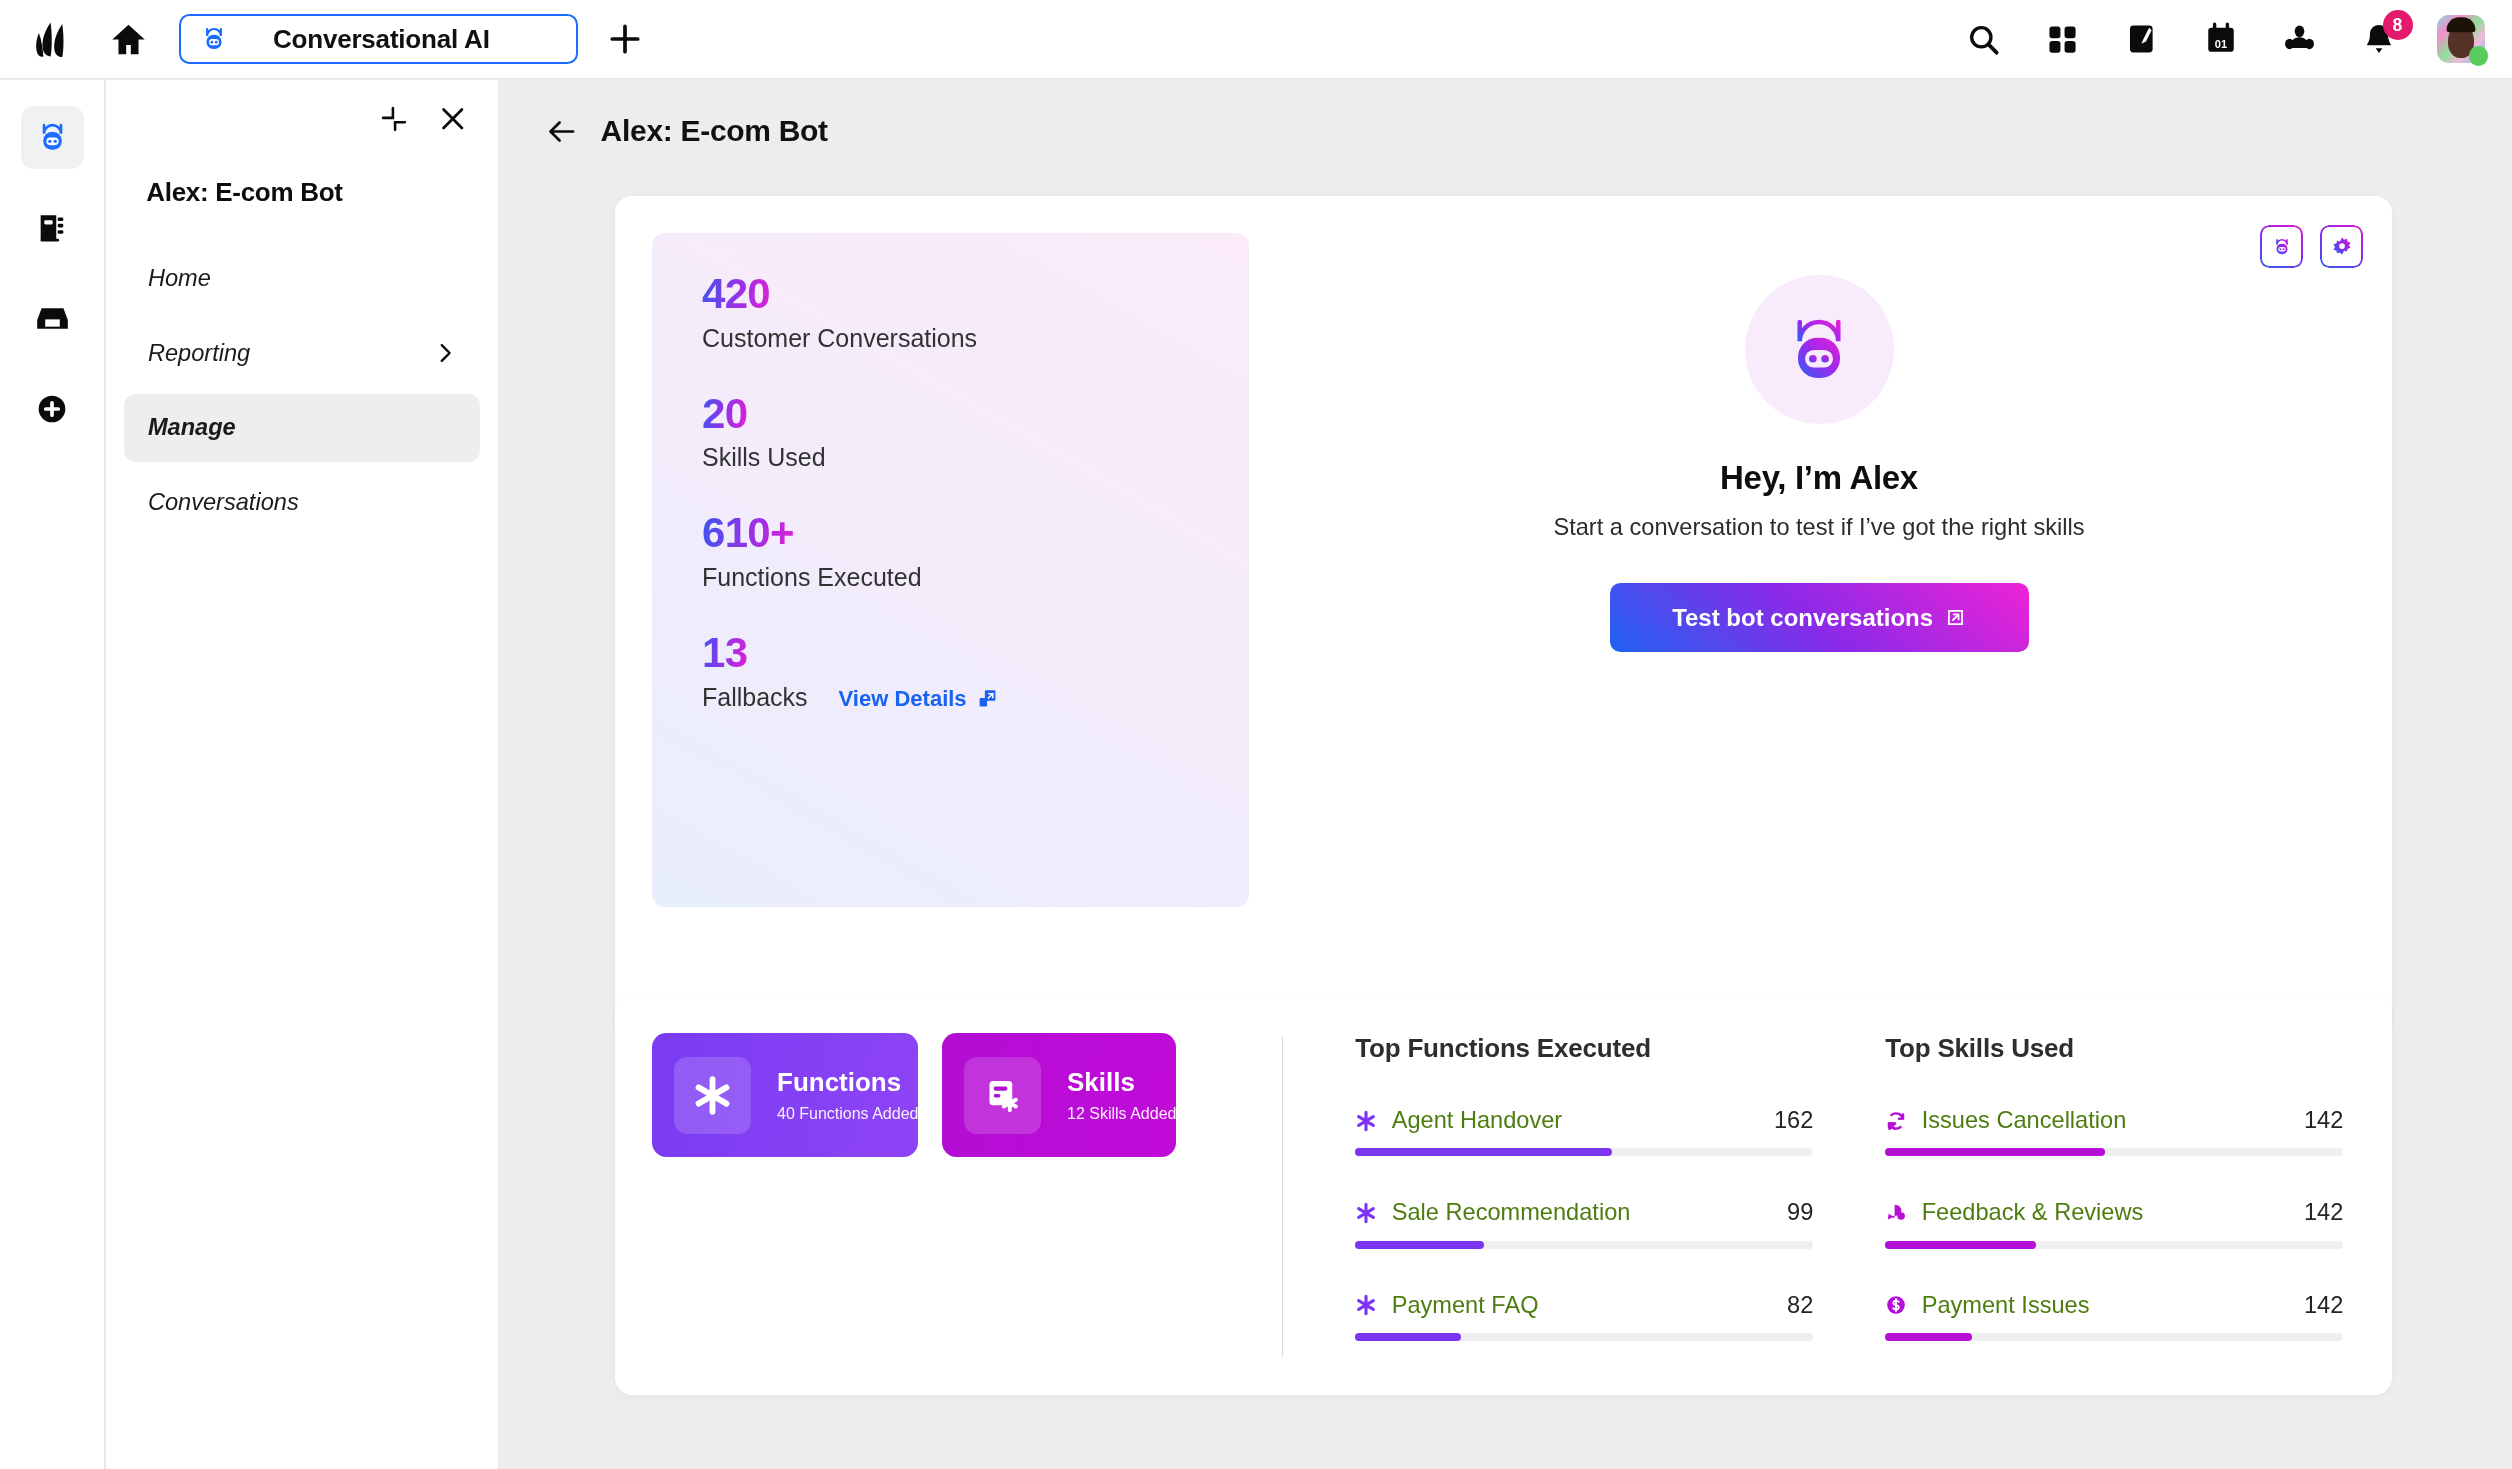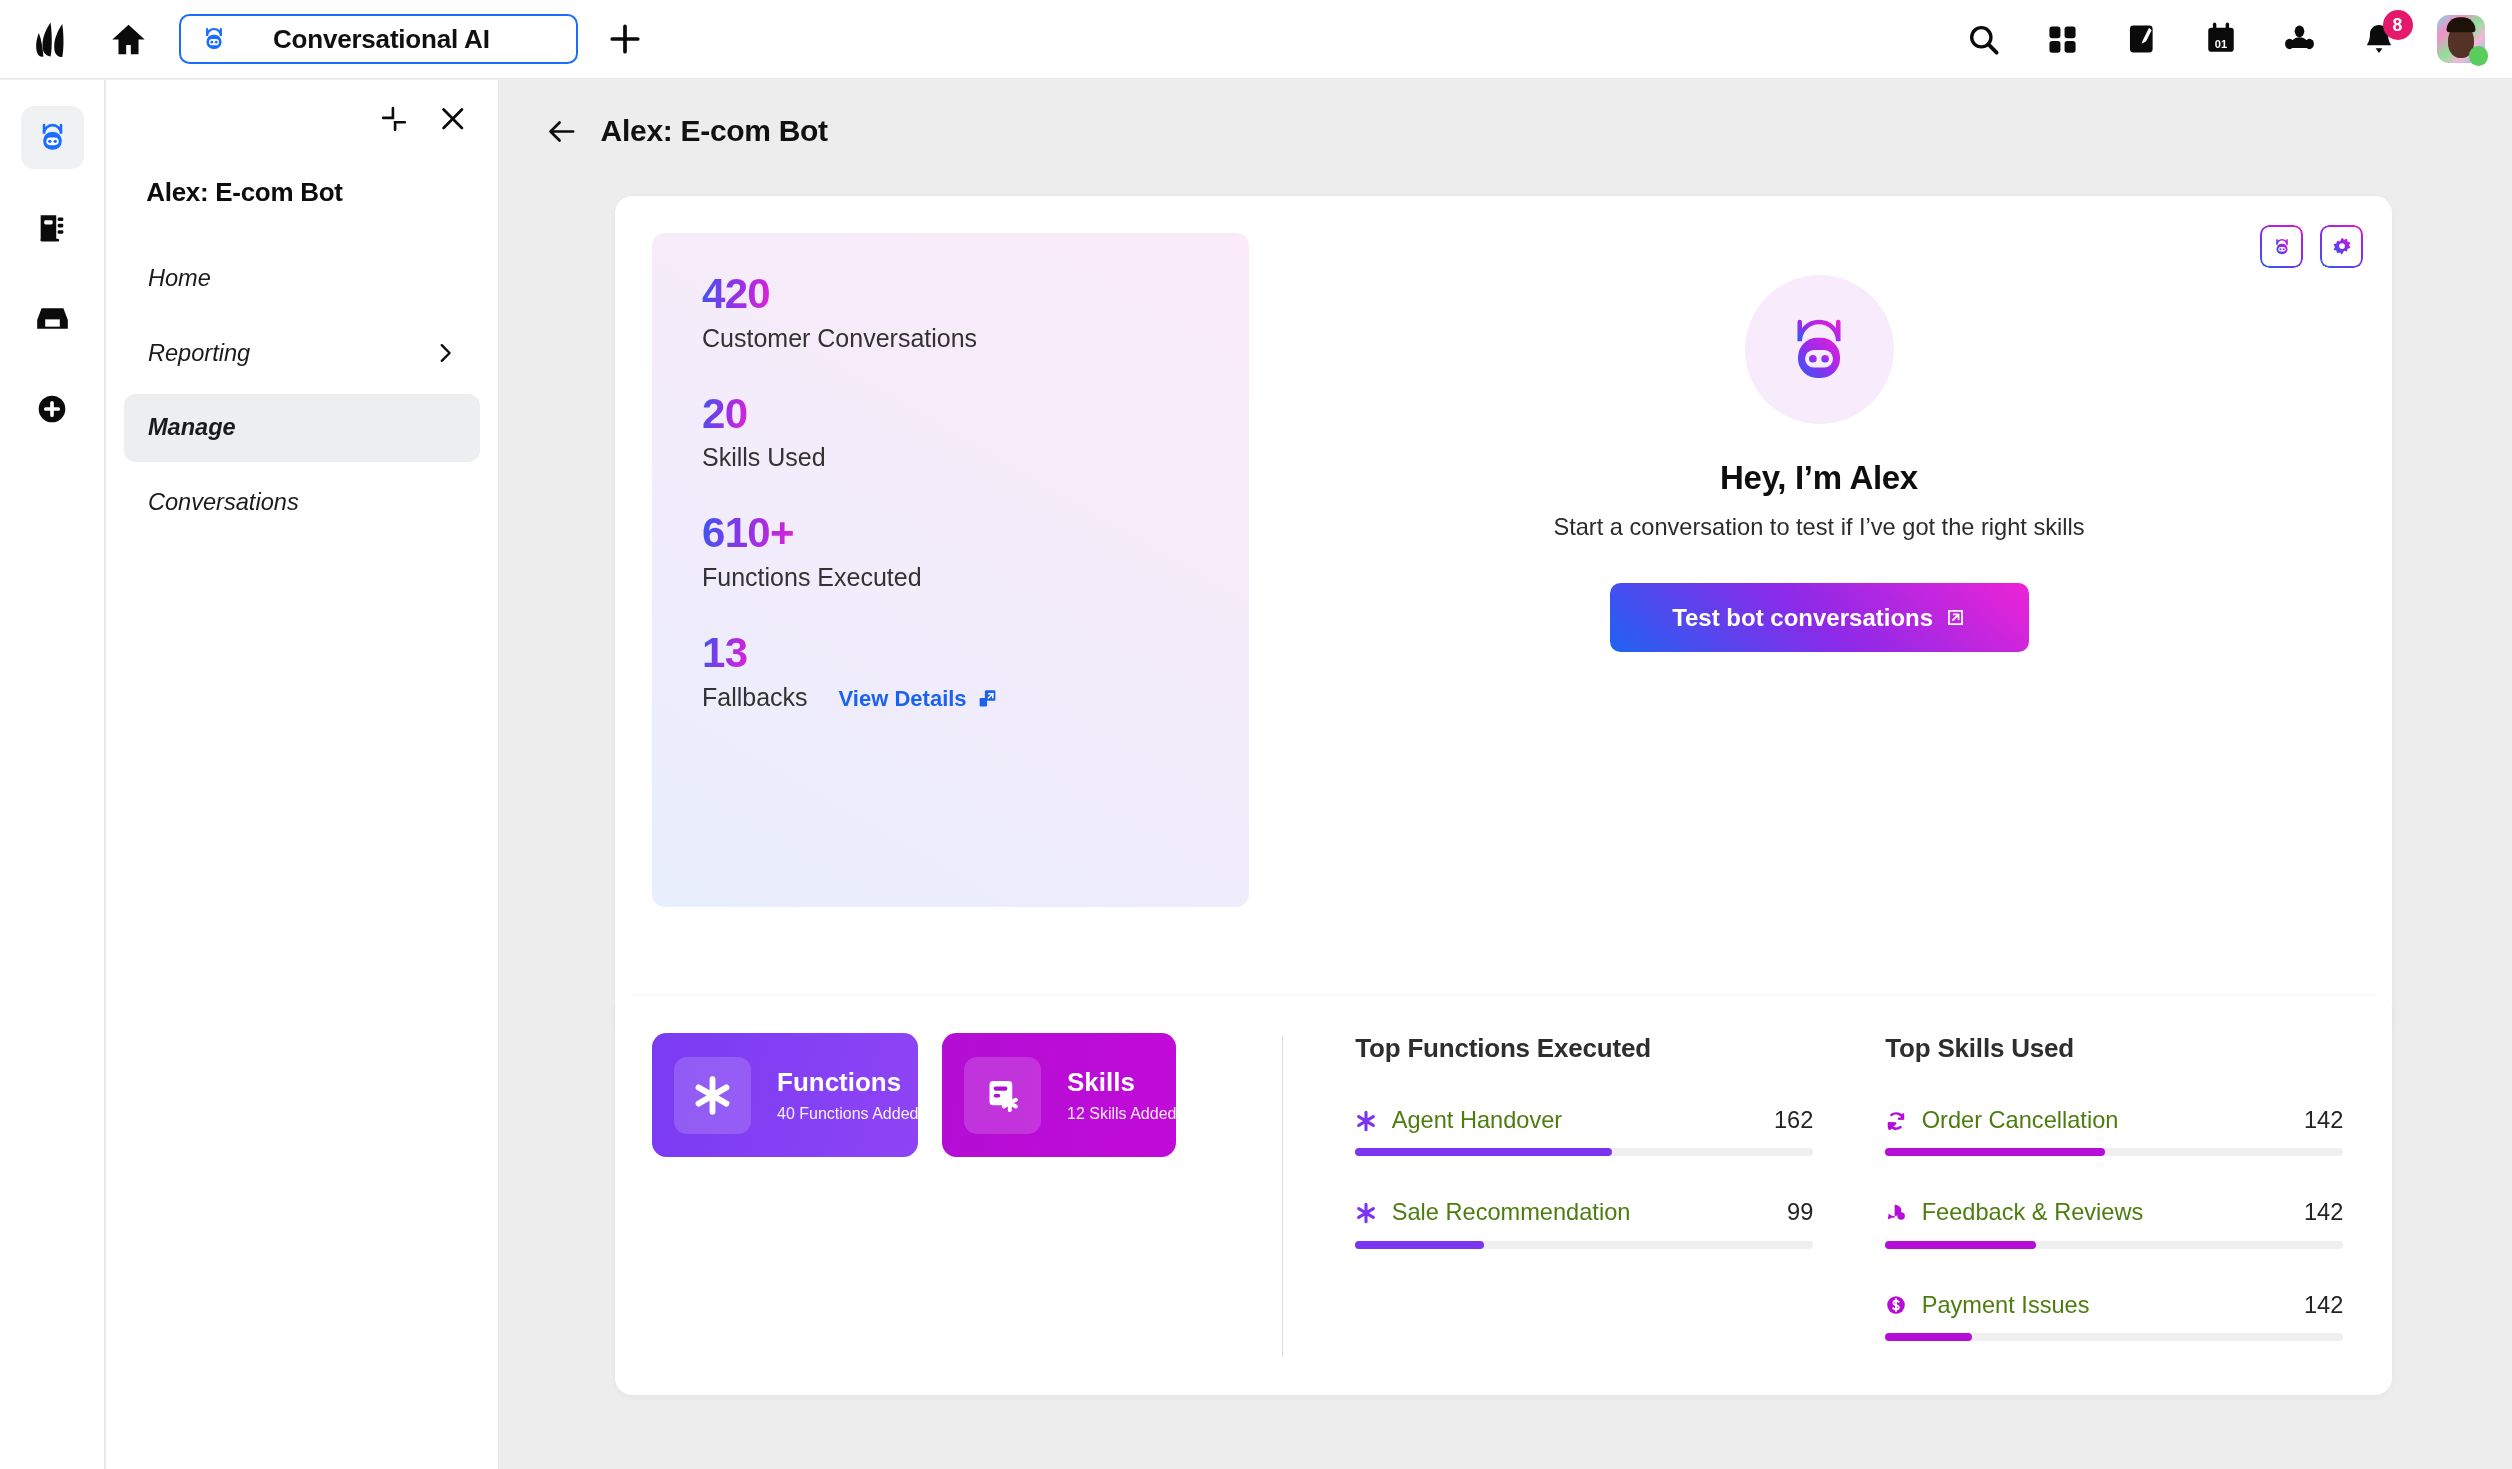--- a/index.html
+++ b/index.html
@@ -504,37 +504,51 @@
             </svg>
           </span>
           <span class="bar-name">Sale Recommendation</span>
           <span class="bar-val">99</span>
         </div>
         <div class="bar-track">
           <div class="bar-fill" style="width: 28%;"></div>
         </div>
       </div>
 
+      <div class="bar-item">
+        <div class="bar-head">
+          <span>
+            <svg width="22" height="22" viewBox="0 0 24 24">
+              <path d="M12 2.5 v19 M4 7.2 l16 9.6 M20 7.2 L4 16.8" stroke="#7b34f0" stroke-width="3.4" stroke-linecap="round"></path>
+            </svg>
+          </span>
+          <span class="bar-name">Payment FAQ</span>
+          <span class="bar-val">82</span>
+        </div>
+        <div class="bar-track">
+          <div class="bar-fill" style="width: 23%;"></div>
+        </div>
+      </div>
     </div>
 
     <div class="statcol sk">
       <h3>Top Skills Used</h3>
 
       <div class="bar-item">
         <div class="bar-head">
           <span>
             <svg width="22" height="22" viewBox="0 0 24 24">
               <path d="M19.5 9.2 A8 8 0 0 0 7 5.4" stroke="#b50ed6" stroke-width="2.6" fill="none" stroke-linecap="round"></path>
               <path d="M19.6 4.8 l.2 4.6 -4.6 .2" stroke="#b50ed6" stroke-width="2.6" fill="none" stroke-linecap="round" stroke-linejoin="round"></path>
               <path d="M4.5 14.8 A8 8 0 0 0 17 18.6" stroke="#b50ed6" stroke-width="2.6" fill="none" stroke-linecap="round"></path>
               <path d="M4.4 19.2 l-.2-4.6 4.6-.2" stroke="#b50ed6" stroke-width="2.6" fill="none" stroke-linecap="round" stroke-linejoin="round"></path>
               <path d="M5 14.6 L11 20.6 M11 14.6 L5 20.6" stroke="#b50ed6" stroke-width="2.8" stroke-linecap="round"></path>
             </svg>
           </span>
-          <span class="bar-name">Order Cancellation</span>
+          <span class="bar-name">Issues Cancellation</span>
           <span class="bar-val">142</span>
         </div>
         <div class="bar-track">
           <div class="bar-fill" style="width: 48%;"></div>
         </div>
       </div>
 
       <div class="bar-item">
         <div class="bar-head">
           <span>

